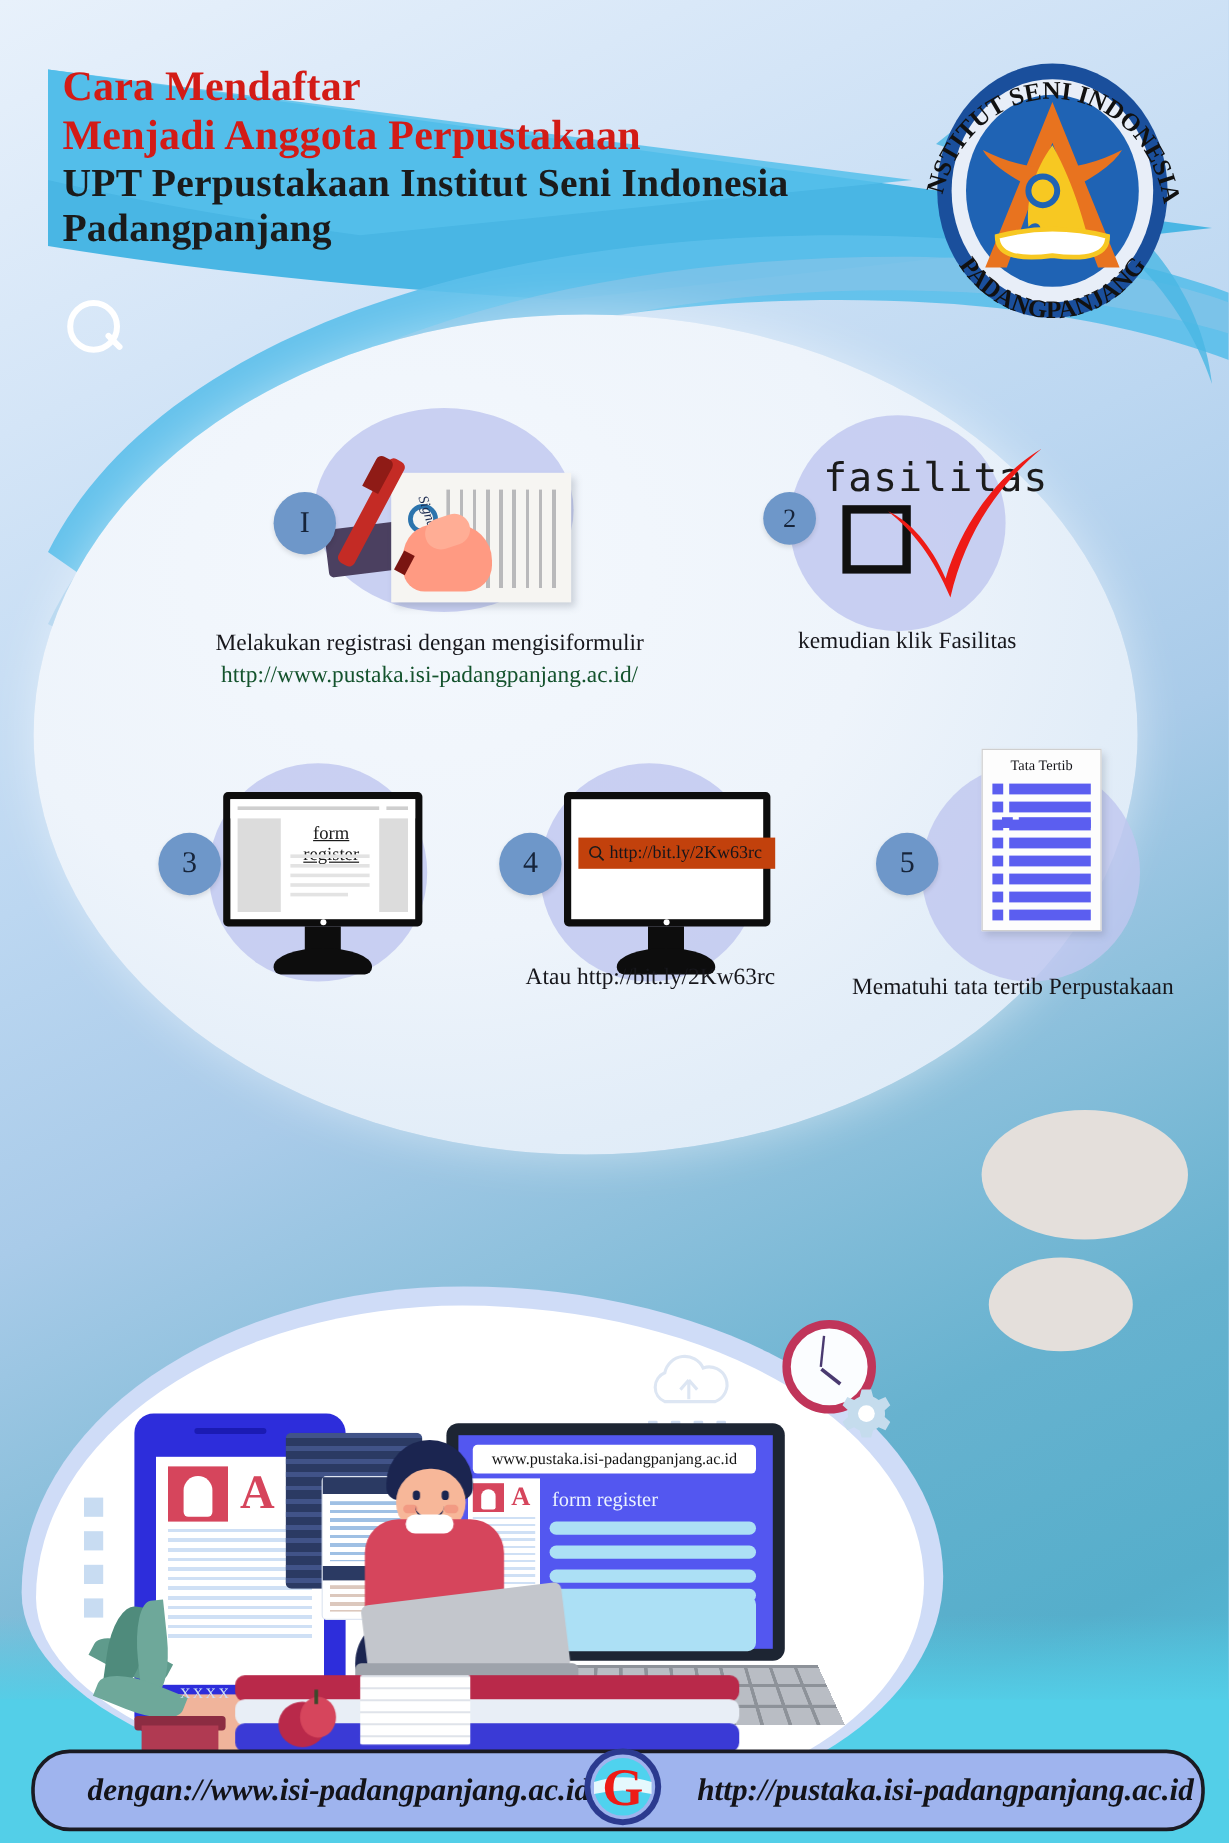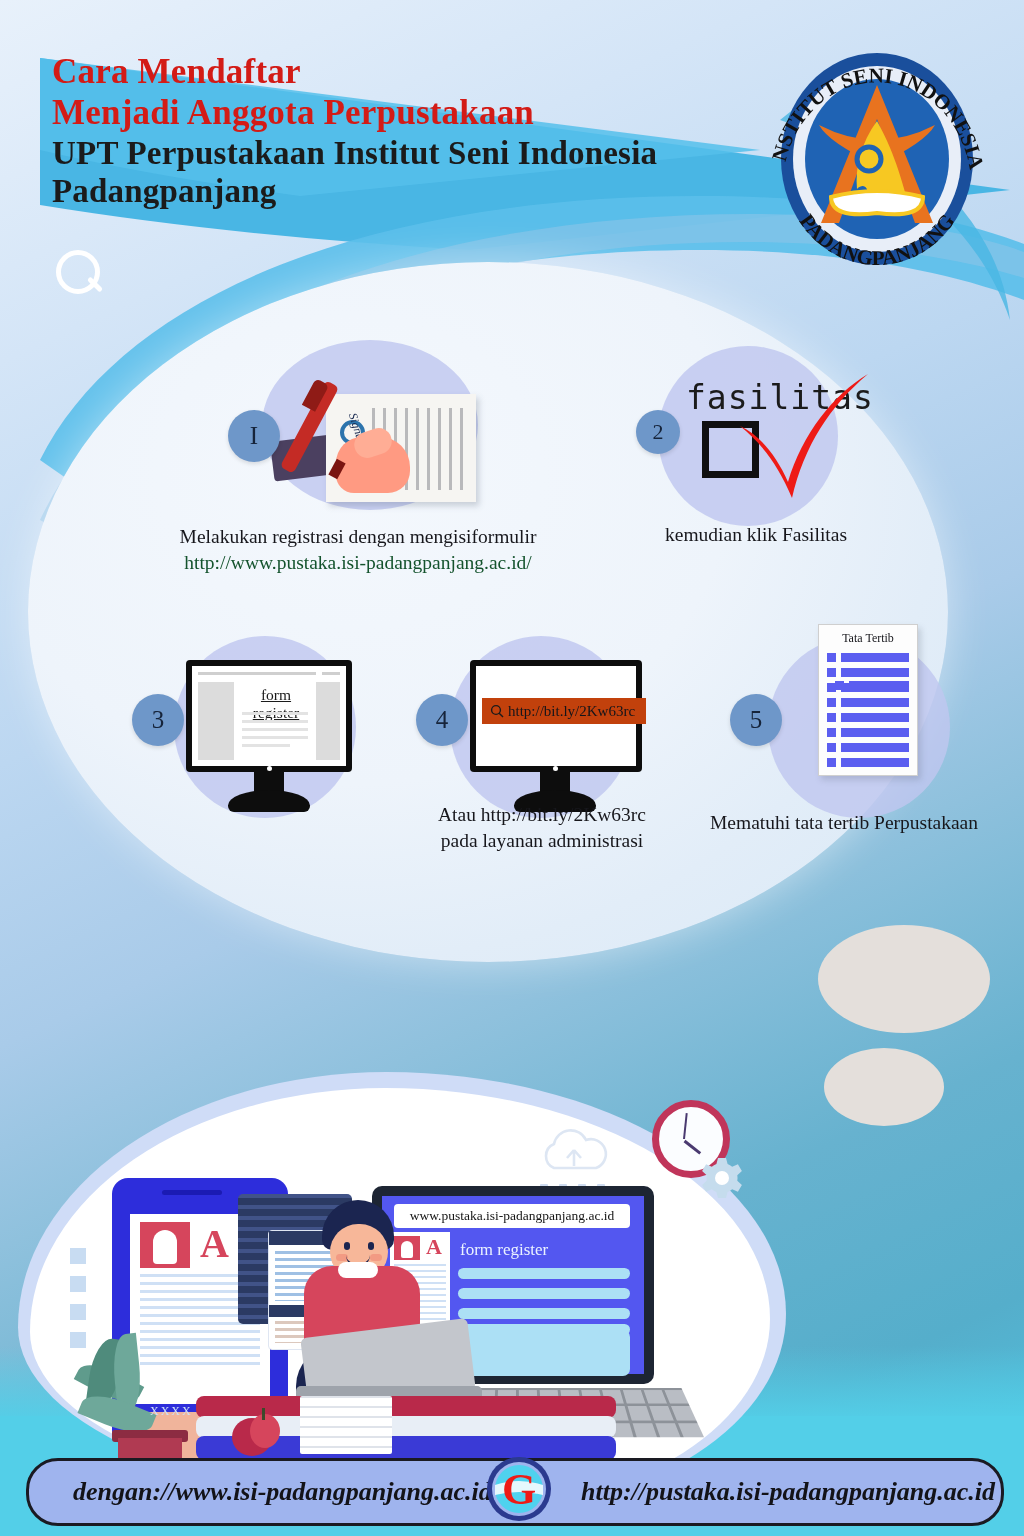--- a/index.html
+++ b/index.html
@@ -356,21 +356,20 @@
         </svg>
         <span class="txt">http://bit.ly/2Kw63rc</span>
       </div>
       <div class="mon-dot" style="left:517px;top:766px;"></div>
       <div class="mon-neck" style="left:504px;top:772px;width:30px;height:30px;"></div>
       <div class="mon-base" style="left:478px;top:790px;width:82px;height:22px;"></div>
     </div>
     <div class="badge" style="left:380px;top:694px;width:52px;height:52px;">4</div>
     <div class="cap" style="left:356px;top:802px;width:300px;">
       <div>Atau http://bit.ly/2Kw63rc</div>
-      <div>pada layanan administrasi</div>
     </div>
   </div>
 
   <div class="step">
     <div class="step-bubble" style="left:732px;top:636px;width:182px;height:182px;"></div>
     <div class="t5">
       <div class="t5-title">Tata Tertib</div>
       <div class="t5-row" style="left:8px;top:28px;right:0;">
           <span class="t5-box" style="left:8px;top:28px;"></span>
           <span class="t5-line" style="top:28px;"></span>

